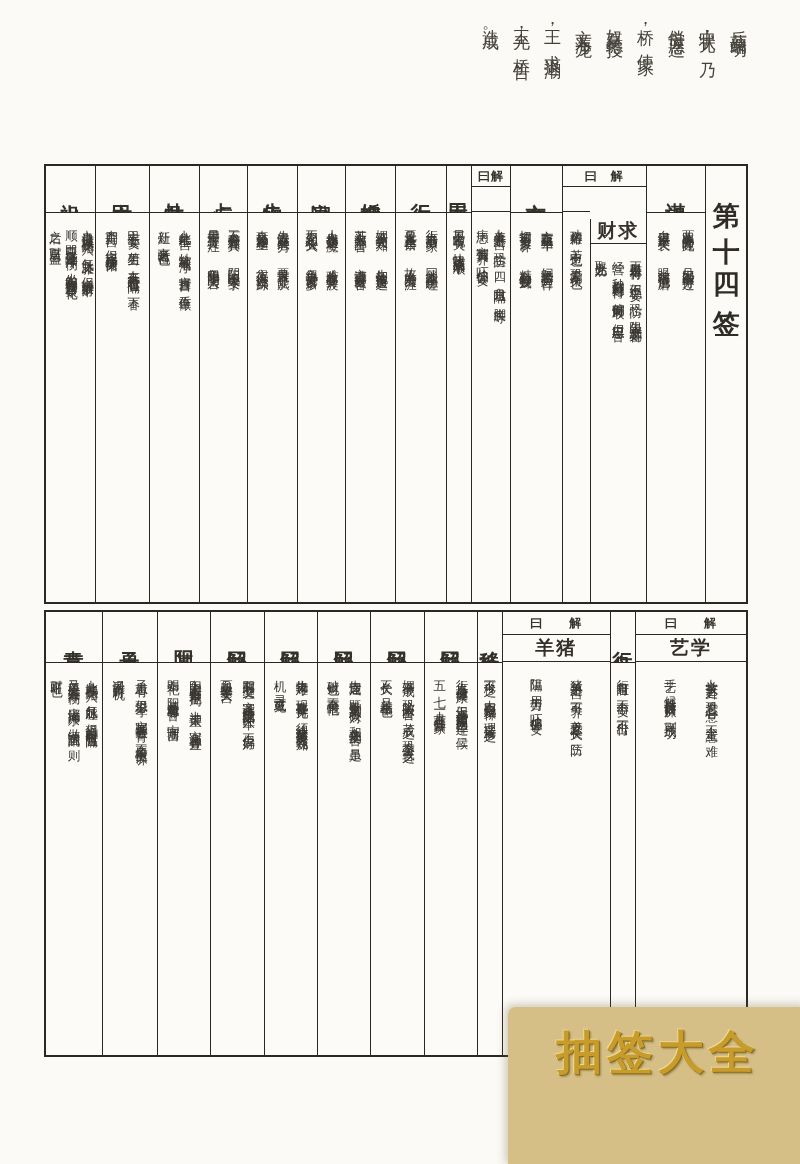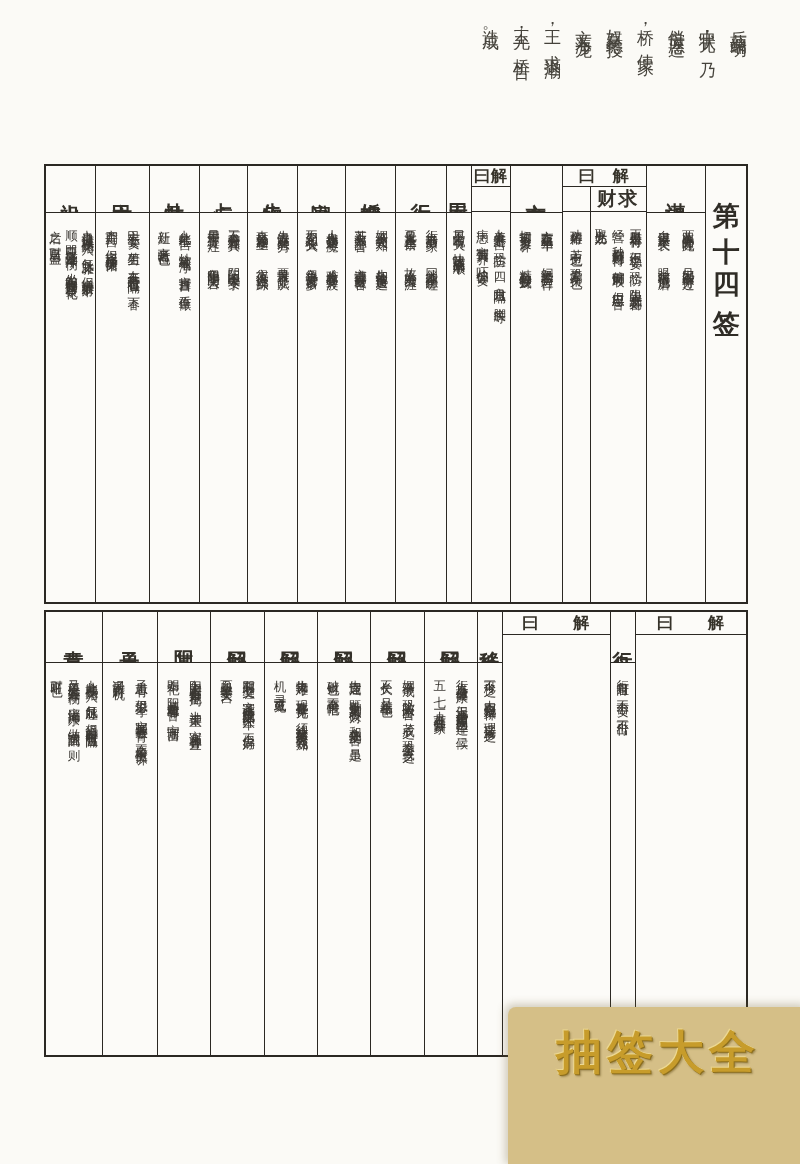--- a/index.html
+++ b/index.html
@@ -13,21 +13,21 @@
   
   .tables{position:absolute;left:44px;top:164px;width:704px;}
   .ftable{display:flex;flex-direction:row-reverse;border:2px solid #2b2823;background:#fcfbf8;box-sizing:border-box;}
   #t1{height:440px;margin-bottom:6px;--hf:46px;--hs:24px;--sp:20px;}
   #t2{height:447px;--hf:50px;--hs:26px;--sp:22px;}
   .fcol,.fgroup{border-left:1.5px solid #2b2823;display:flex;flex-direction:column;min-width:0;box-sizing:border-box;}
   .ftable > :last-child{border-left:none;}
   .sub-row{flex:1;display:flex;flex-direction:row-reverse;min-height:0;}
   .sub-row > :last-child{border-left:none;}
   .span-cell{height:var(--sp);border-bottom:1.5px solid #2b2823;display:flex;align-items:center;justify-content:center;
-             font-size:16px;font-weight:bold;color:#353229;letter-spacing:1px;white-space:pre;}
+             font-size:12px;font-weight:bold;color:#353229;letter-spacing:1px;white-space:pre;}
   .head{border-bottom:1.5px solid #2b2823;display:flex;align-items:center;justify-content:center;color:#34312a;overflow:hidden;}
   .head-full{height:var(--hf);}
   .head-sub{height:var(--hs);}
   .head-stack{writing-mode:vertical-rl;text-orientation:upright;font-size:20px;font-weight:bold;letter-spacing:2px;line-height:1;}
   .head-h{font-size:19px;font-weight:bold;letter-spacing:2px;white-space:nowrap;}
   .cell-body{flex:1;display:flex;flex-direction:row-reverse;justify-content:space-evenly;align-items:flex-start;
              padding:7px 1px;overflow:hidden;min-height:0;}
   .bline{writing-mode:vertical-rl;text-orientation:upright;font-size:12.5px;letter-spacing:1.5px;line-height:1.3;
          color:#3a3732;white-space:pre;}
   .title-col{flex-direction:column;align-items:center;}
@@ -66,21 +66,21 @@
         <div class="fcol" style="flex: 62 1 0px;">
           <div class="head head-full head-stack">谋望</div>
           <div class="cell-body">
             <div class="bline">两头事务尚嗟跎　　见好因循本分过</div>
             <div class="bline">自谋得来不久长　　眼前求得也清磨</div>
           </div>
         </div>
         <div class="fgroup" style="flex: 88 1 0px;">
           <div class="span-cell">曰　解</div>
           <div class="sub-row">
-            <div class="fcol" style="flex: 58 1 0px;">
+            <div class="fcol" style="flex: 58 1 0px; margin-top: 32px;">
               <div class="head head-sub head-h">财求</div>
               <div class="cell-body">
                 <div class="bline">正财虽是有得　但不稳妥　恐防　失阻宜立志刻苦</div>
                 <div class="bline">经营　秋后有利财可得　偏财倒可取　但应忍口舌</div>
                 <div class="bline">取之无妨</div>
               </div>
             </div>
             <div class="fcol" style="flex: 28 1 0px;">
               <div class="head head-sub head-stack">功名</div>
               <div class="cell-body">
@@ -169,31 +169,45 @@
             <div class="bline">卜贵祖佳城横龙结穴　气脉文雅　但嫌葬后财丁不</div>
             <div class="bline">顺　即辰已方受峰杀冲伤　坐向有利宜修傍唇祭化</div>
             <div class="bline">之后　财丁昌盛</div>
           </div>
         </div>
       </div>
     <div class="ftable" id="t2">
         <div class="fgroup" style="flex: 118 1 0px;">
           <div class="span-cell">曰　　解</div>
           <div class="sub-row">
+            <div class="fcol" style="flex: 58 1 0px;">
+              <div class="head head-sub head-h">艺学</div>
+              <div class="cell-body">
+                <div class="bline">卜学技艺之卦　恐君三心二意　不定主意　难</div>
+                <div class="bline">手艺　候秋后择吉日从师　则可成功</div>
+              </div>
+            </div>
           </div>
         </div>
         <div class="fcol" style="flex: 26 1 0px;">
           <div class="head head-full head-stack">行舟</div>
           <div class="cell-body">
             <div class="bline">行舟有阻　不吉不安　不可出行</div>
           </div>
         </div>
         <div class="fgroup" style="flex: 114 1 0px;">
           <div class="span-cell">曰　　解</div>
           <div class="sub-row">
+            <div class="fcol" style="flex: 57 1 0px;">
+              <div class="head head-sub head-h">羊猪</div>
+              <div class="cell-body">
+                <div class="bline">猪羊之卦不吉　不可养　养之恐不长久　防三</div>
+                <div class="bline">阻隔　用苦力　吓伯公保平安</div>
+              </div>
+            </div>
           </div>
         </div>
         <div class="fcol" style="flex: 26 1 0px;">
           <div class="head head-full head-stack">移徙</div>
           <div class="cell-body">
             <div class="bline">不可移之　内有先祖家神　理妥后移之</div>
           </div>
         </div>
         <div class="fcol" style="flex: 56 1 0px;">
           <div class="head head-full head-stack">解曰</div>

